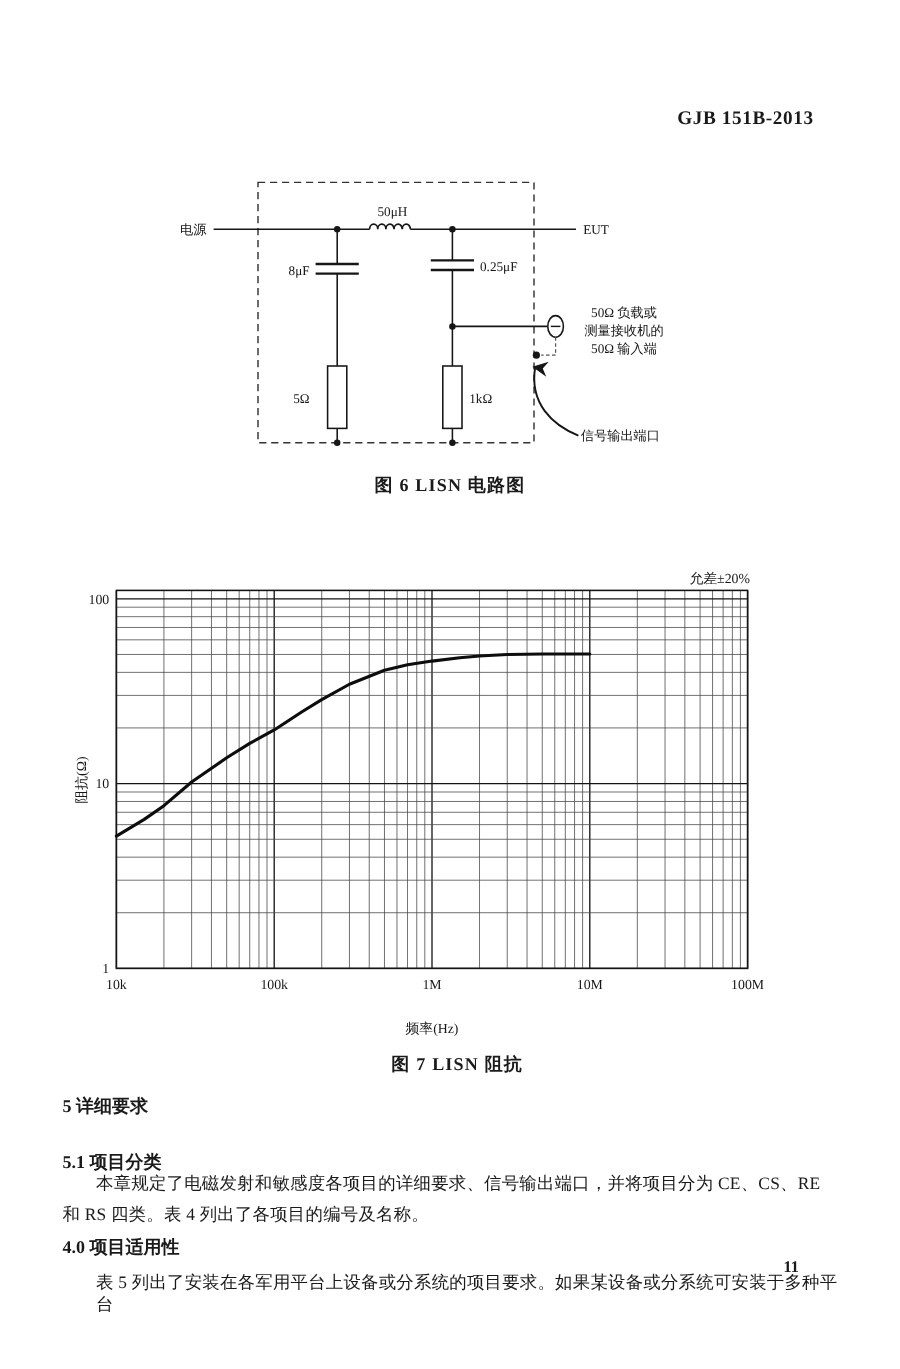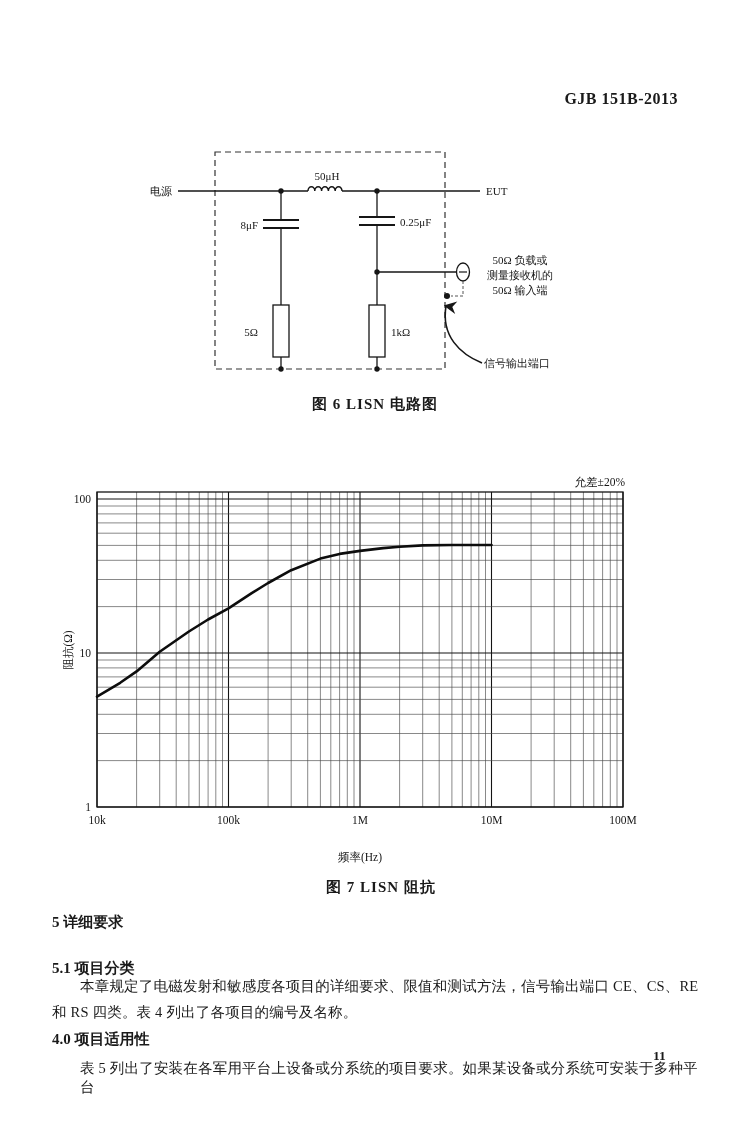--- a/index.html
+++ b/index.html
@@ -166,18 +166,18 @@
     <text x="565" y="26" text-anchor="end" class="tick">允差±20%</text>
     <text x="300" y="401" text-anchor="middle" class="axis-title">频率(Hz)</text>
     <text x="12" y="190" text-anchor="middle" class="axis-title" transform="rotate(-90 12 190)">阻抗(Ω)</text>
   </svg>
 </div>
 
 <div class="abs fig-caption" style="top:878px;padding-left:12px;">图 7  LISN 阻抗</div>
 
 <div class="abs sec-head" style="top:913px;">5  详细要求</div>
 <div class="abs sec-head" style="top:946px;margin-top:13px;">5.1  项目分类</div>
-<div class="abs body-line" style="left:80px;top:977px;width:630px;">本章规定了电磁发射和敏感度各项目的详细要求、限值和测试方法，信号输出端口 CE、CS、RE</div>
+<div class="abs body-line" style="left:80px;top:977px;width:630px;">本章规定了电磁发射和敏感度各项目的详细要求、信号输出端口，并将项目分为 CE、CS、RE</div>
 <div class="abs body-line" style="left:52px;top:1003px;width:650px;">和 RS 四类。表 4 列出了各项目的编号及名称。</div>
 <div class="abs sec-head" style="top:1030px;">4.0  项目适用性</div>
 <div class="abs body-line" style="left:80px;top:1059px;width:630px;">表 5 列出了安装在各军用平台上设备或分系统的项目要求。如果某设备或分系统可安装于多种平台</div>
 
 <div class="abs page-num">11</div>
 
 </body></html>

